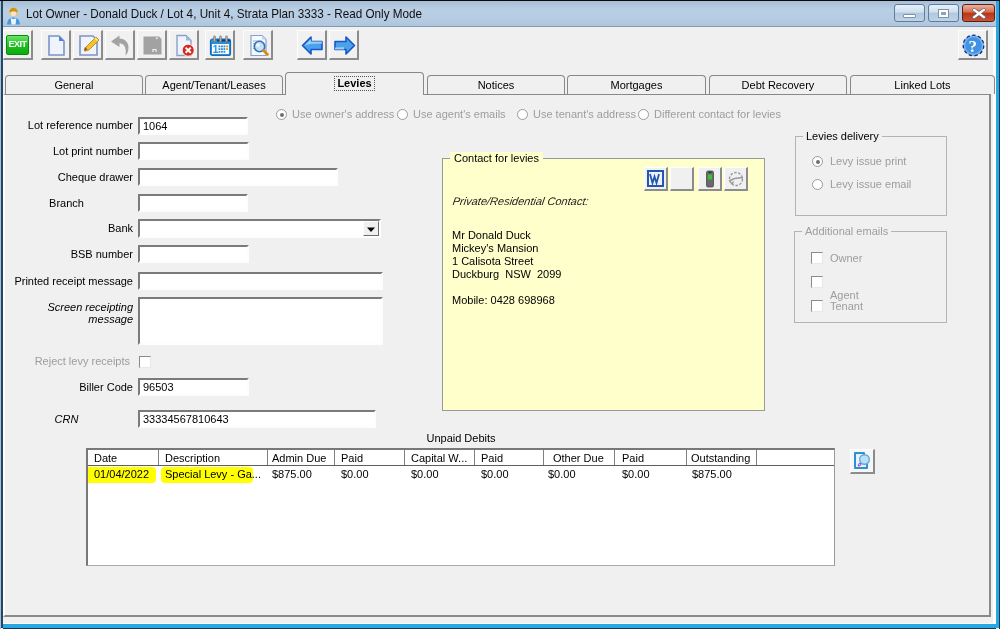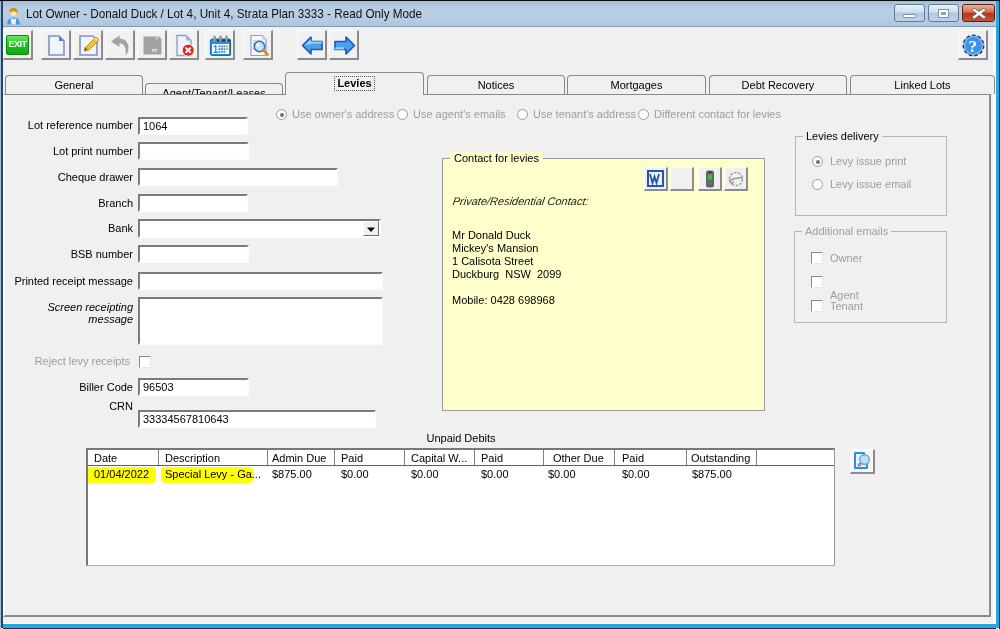--- a/index.html
+++ b/index.html
@@ -177,21 +177,21 @@
     <svg width="25" height="25" viewBox="0 0 25 25">
       <circle cx="12.5" cy="12.5" r="10.2" fill="#4292e4" stroke="#16307e" stroke-width="1.5" stroke-dasharray="3.4 2.4"></circle>
       <circle cx="12.5" cy="12.5" r="9" fill="none" stroke="#7ab6f0" stroke-width="1.4"></circle>
       <text x="7.5" y="19" font-size="17" font-weight="bold" fill="#fff" font-family="Liberation Serif">?</text>
     </svg>
   </div>
 </div>
 
 <div id="tabs">
   <div class="tab" style="left:5px;width:138px;">General</div>
-  <div class="tab" style="left:145px;width:138px;margin-top:8px;">Agent/Tenant/Leases</div>
+  <div class="tab" style="left:145px;width:138px;">Agent/Tenant/Leases</div>
   <div class="tab" style="left:427px;width:138px;">Notices</div>
   <div class="tab" style="left:567px;width:139px;">Mortgages</div>
   <div class="tab" style="left:709px;width:138px;">Debt Recovery</div>
   <div class="tab" style="left:850px;width:145px;text-align:center;">Linked Lots</div>
   <div class="tab" style="left:285px;top:72px;width:139px;height:23px;z-index:5;font-weight:bold;line-height:20px;">
     <span style="border:1px dotted #555;padding:0px 2px 1px 2px;">Levies</span>
   </div>
 </div>
 
 <div class="abs" style="left:3px;top:94px;width:988px;height:523px;
@@ -213,21 +213,21 @@
 
   <div class="lbl" style="left:0;top:119px;width:133px;text-align:right;">Lot reference number</div>
   <div class="inp" style="left:138px;top:117px;width:110px;height:18px;">1064</div>
 
   <div class="lbl" style="left:0;top:145px;width:133px;text-align:right;">Lot print number</div>
   <div class="inp" style="left:138px;top:142px;width:111px;height:18px;"></div>
 
   <div class="lbl" style="left:0;top:171px;width:133px;text-align:right;">Cheque drawer</div>
   <div class="inp" style="left:138px;top:168px;width:200px;height:18px;"></div>
 
-  <div class="lbl" style="left:0;top:197px;width:133px;text-align:right;">Branch</div>
+  <div class="lbl" style="left:0;top:197px;width:133px;text-align:center;">Branch</div>
   <div class="inp" style="left:138px;top:194px;width:110px;height:18px;"></div>
 
   <div class="lbl" style="left:0;top:222px;width:133px;text-align:right;">Bank</div>
   <div class="inp" style="left:138px;top:219px;width:243px;height:19px;"></div>
   <div class="abs" style="left:363px;top:221px;width:16px;height:15px;background:#f0f0f0;
        border-top:1px solid #fdfdfd;border-left:1px solid #fdfdfd;
        border-right:1px solid #6e6e6e;border-bottom:1px solid #6e6e6e;box-sizing:border-box;">
     <svg width="14" height="13" viewBox="0 0 14 13">
         <path d="M3 4.5 h8 l-4 4.5 z" fill="#000"></path>
       </svg>
@@ -241,21 +241,21 @@
 
   <div class="lbl" style="left:0;top:301px;width:133px;text-align:right;font-style:italic;">Screen receipting<br>message</div>
   <div class="inp" style="left:138px;top:297px;width:245px;height:48px;"></div>
 
   <div class="glbl" style="left:0;top:355px;width:130px;text-align:right;">Reject levy receipts</div>
   <div class="chk" style="left:139px;top:356px;"></div>
 
   <div class="lbl" style="left:0;top:381px;width:133px;text-align:right;">Biller Code</div>
   <div class="inp" style="left:138px;top:378px;width:111px;height:18px;">96503</div>
 
-  <div class="lbl" style="left:0;top:400px;width:133px;text-align:right;">CRN</div>
+  <div class="lbl" style="left:0;top:413px;width:133px;text-align:center;font-style:italic;">CRN</div>
   <div class="inp" style="left:138px;top:410px;width:238px;height:18px;">33334567810643</div>
 </div>
 <div id="contactgrp">
   <div class="abs" style="left:442px;top:158px;width:323px;height:253px;background:#ffffcc;border:1px solid #9a9a9a;box-sizing:border-box;"></div>
   <div class="abs" style="left:450px;top:152px;font-size:11px;color:#000;background:#ffffcc;padding:0 4px;">Contact for levies</div>
 
   <div class="abs" style="left:644px;top:167px;width:24px;height:24px;background:#f0f0f0;border-top:1px solid #fdfdfd;border-left:1px solid #fdfdfd;border-right:2px solid #8c8c8c;border-bottom:2px solid #8c8c8c;box-sizing:border-box;">
     <svg width="20" height="20" viewBox="0 0 20 20" style="margin:1px;">
       <rect x="1" y="1" width="17" height="17" fill="#2456b0"></rect>
       <rect x="3" y="3" width="13" height="13" fill="#eef2fa"></rect>

